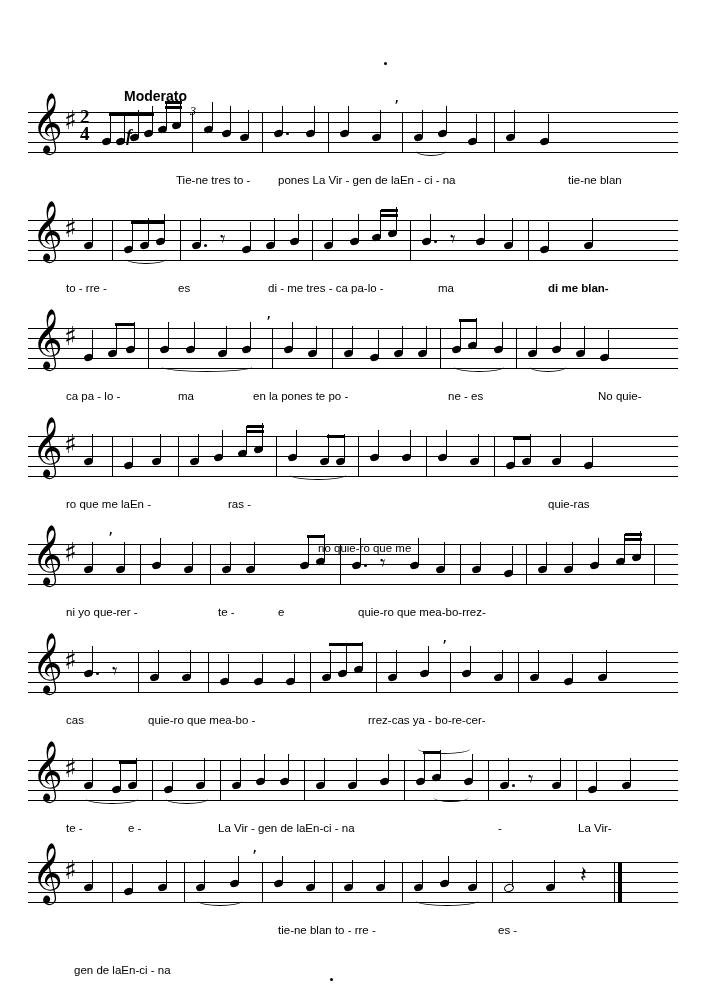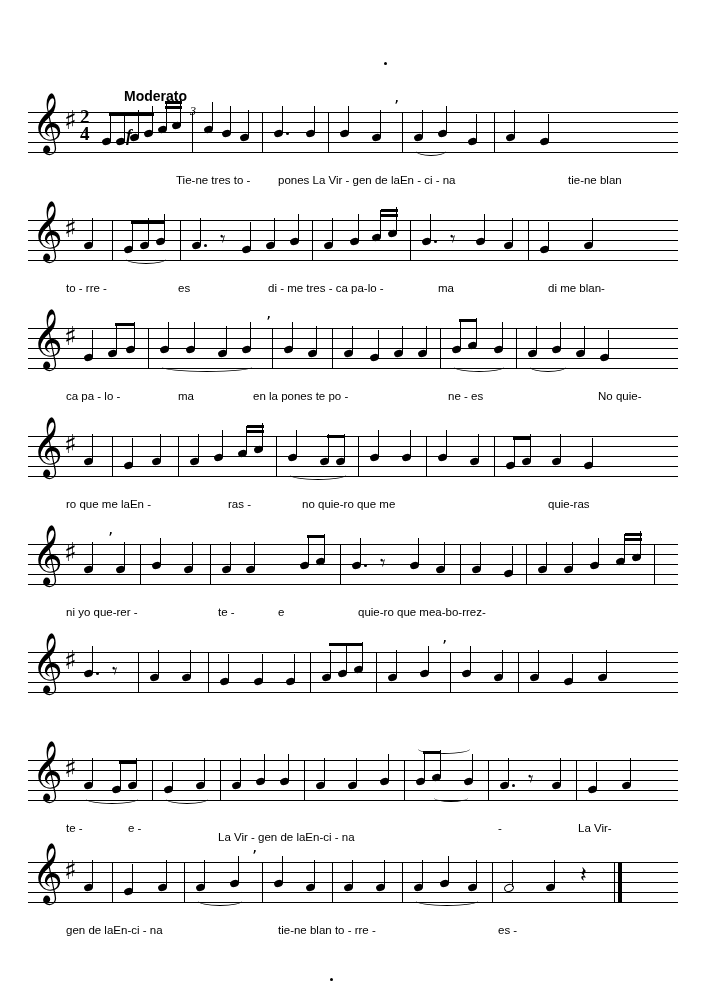--- a/index.html
+++ b/index.html
@@ -357,21 +357,21 @@
     <div class="nh" style="left:512px; top:26px;"></div>
       <div class="stem" style="left:520px; top:2px;"></div>
     <div class="nh" style="left:556px; top:22px;"></div>
       <div class="stem" style="left:564px; top:-2px;"></div>
 
     <div class="lyrics">
       <span style="left:38px;">to - rre -</span>
       <span style="left:150px;">es</span>
       <span style="left:240px;">di - me tres - ca pa-lo -</span>
       <span style="left:410px;">ma</span>
-      <span style="left:520px;">di me blan-</span>
+      <span style="left:520px;font-weight:bold;">di me blan-</span>
     </div>
   </div>
 
   <div class="system" style="top:328px;">
     <div class="staff">
       <div class="line"></div>
         <div class="line"></div>
         <div class="line"></div>
         <div class="line"></div>
         <div class="line"></div>
@@ -506,21 +506,21 @@
       <div class="stem" style="left:502px; top:-2px;"></div>
     <div class="beam" style="left:485px; top:1px; width:18px;"></div>
     <div class="nh" style="left:524px; top:22px;"></div>
       <div class="stem" style="left:532px; top:-2px;"></div>
     <div class="nh" style="left:556px; top:26px;"></div>
       <div class="stem" style="left:564px; top:2px;"></div>
 
     <div class="lyrics">
       <span style="left:38px;">ro que me laEn -</span>
       <span style="left:200px;">ras -</span>
-      <span style="left:274px;">no quie-ro que me</span>
+      <span style="left:290px;margin-top:44px;">no quie-ro que me</span>
       <span style="left:520px;">quie-ras</span>
     </div>
   </div>
 
   <div class="system" style="top:544px;">
     <div class="staff">
       <div class="line"></div>
         <div class="line"></div>
         <div class="line"></div>
         <div class="line"></div>
@@ -644,20 +644,25 @@
       <div class="stem" style="left:474px; top:-2px;"></div>
     <div class="barline" style="left:490px;"></div>
 
     <div class="nh" style="left:502px; top:22px;"></div>
       <div class="stem" style="left:510px; top:-2px;"></div>
     <div class="nh" style="left:536px; top:26px;"></div>
       <div class="stem" style="left:544px; top:2px;"></div>
     <div class="nh" style="left:570px; top:22px;"></div>
       <div class="stem" style="left:578px; top:-2px;"></div>
 
+    <div class="lyrics">
+      <span style="left:38px;">cas</span>
+      <span style="left:120px;">quie-ro que mea-bo -</span>
+      <span style="left:340px;">rrez-cas ya - bo-re-cer-</span>
+    </div>
   </div>
 
   <div class="system" style="top:760px;">
     <div class="staff">
       <div class="line"></div>
         <div class="line"></div>
         <div class="line"></div>
         <div class="line"></div>
         <div class="line"></div>
     </div>
@@ -717,21 +722,21 @@
     <div class="barline" style="left:548px;"></div>
 
     <div class="nh" style="left:560px; top:26px;"></div>
       <div class="stem" style="left:568px; top:2px;"></div>
     <div class="nh" style="left:594px; top:22px;"></div>
       <div class="stem" style="left:602px; top:-2px;"></div>
 
     <div class="lyrics">
       <span style="left:38px;">te -</span>
       <span style="left:100px;">e -</span>
-      <span style="left:190px;margin-top:9px;">La Vir - gen de laEn-ci - na</span>
+      <span style="left:190px;">La Vir - gen de laEn-ci - na</span>
       <span style="left:470px;">-</span>
       <span style="left:550px;">La Vir-</span>
     </div>
   </div>
 
   <div class="system" style="top:862px;">
     <div class="staff">
       <div class="line"></div>
         <div class="line"></div>
         <div class="line"></div>
@@ -785,19 +790,19 @@
     <div class="nh" style="left:518px; top:22px;"></div>
       <div class="stem" style="left:526px; top:-2px;"></div>
     <div class="rest4" style="left:552px; top:6px;">𝄽</div>
 
     <div class="finalbar" style="left:586px;">
       <i class="thin"></i>
         <i class="thick"></i>
     </div>
 
     <div class="lyrics">
-      <span style="left:38px;">gen de laEn-ci - na</span>
+      <span style="left:46px;margin-top:40px;">gen de laEn-ci - na</span>
       <span style="left:250px;">tie-ne blan to - rre -</span>
       <span style="left:470px;">es -</span>
     </div>
   </div>
 
 </div>
 
 </body></html>

